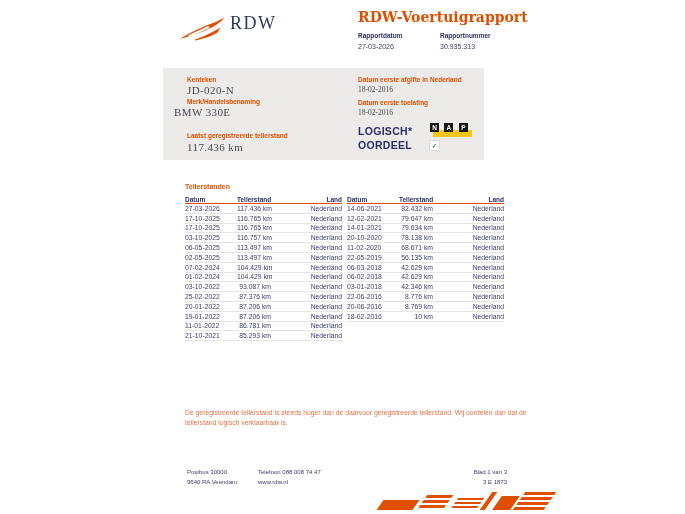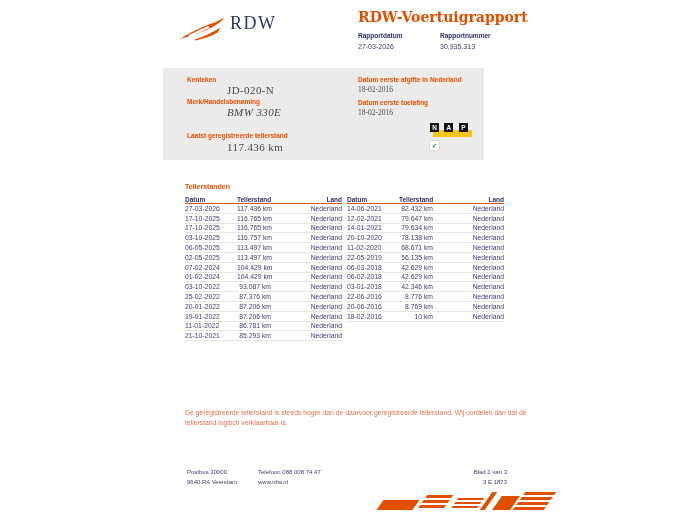--- a/index.html
+++ b/index.html
@@ -15,21 +15,21 @@
                 font-size:14px;color:#E04E00;}
   .meta-col1{left:358px;top:32px;}
   .meta-col2{left:440px;top:32px;}
   .meta-label{font-size:6.5px;font-weight:700;color:#2B2E64;}
   .meta-value{font-size:7px;color:#3C3C6E;margin-top:4px;}
 
   
   .info-box{left:163px;top:68px;width:321px;height:92px;background:#EDEBE9;}
   .lbl{position:absolute;font-size:6.5px;font-weight:700;color:#E04E00;}
   .val{position:absolute;font-family:"Liberation Serif",serif;color:#44474F;}
-  .val-big{font-size:11px;letter-spacing:.4px;margin-left:40px;}
+  .val-big{font-size:11px;letter-spacing:.4px;}
   .val-sm{font-size:7.5px;}
   .oordeel{position:absolute;left:195px;top:56px;font-size:10.5px;font-weight:700;
            color:#2B2E64;line-height:14px;letter-spacing:.3px;}
 
   
   .nap{position:absolute;left:267px;top:55px;width:44px;height:16px;}
   .nap-bar{position:absolute;left:3px;top:7px;width:39px;height:7px;background:#F5C518;}
   .nap-sq,.nap-check{position:relative;display:inline-block;width:9px;height:9px;
            font-size:6.5px;font-weight:700;text-align:center;line-height:9px;
            margin-right:1px;vertical-align:top;}
@@ -87,29 +87,33 @@
 </div>
 <div class="abs meta-col2">
   <div class="meta-label">Rapportnummer</div>
   <div class="meta-value">30.935.313</div>
 </div>
 
 <div class="abs info-box">
   <span class="lbl" style="left:24px;top:8px;">Kenteken</span>
   <span class="val val-big" style="left:24px;top:16px;">JD-020-N</span>
   <span class="lbl" style="left:24px;top:30px;">Merk/Handelsbenaming</span>
-  <span class="val val-big" style="left:24px;top:38px;font-style:italic;">BMW 330E</span>
+  <span class="val val-big" style="left:11px;top:38px;">BMW 330E</span>
   <span class="lbl" style="left:24px;top:64px;">Laatst geregistreerde tellerstand</span>
   <span class="val val-big" style="left:24px;top:73px;">117.436 km</span>
 
   <span class="lbl" style="left:195px;top:8px;">Datum eerste afgifte in Nederland</span>
   <span class="val val-sm" style="left:195px;top:17px;">18-02-2016</span>
   <span class="lbl" style="left:195px;top:31px;">Datum eerste toelating</span>
   <span class="val val-sm" style="left:195px;top:40px;">18-02-2016</span>
 
+  <div class="oordeel">
+    <div>LOGISCH*</div>
+    <div>OORDEEL</div>
+  </div>
 
   <div class="nap">
     <div class="nap-bar"></div>
     <span class="nap-sq">N</span>
     <span class="nap-sq">A</span>
     <span class="nap-sq">P</span>
     <span class="nap-check">✓</span>
   </div>
 </div>
 

